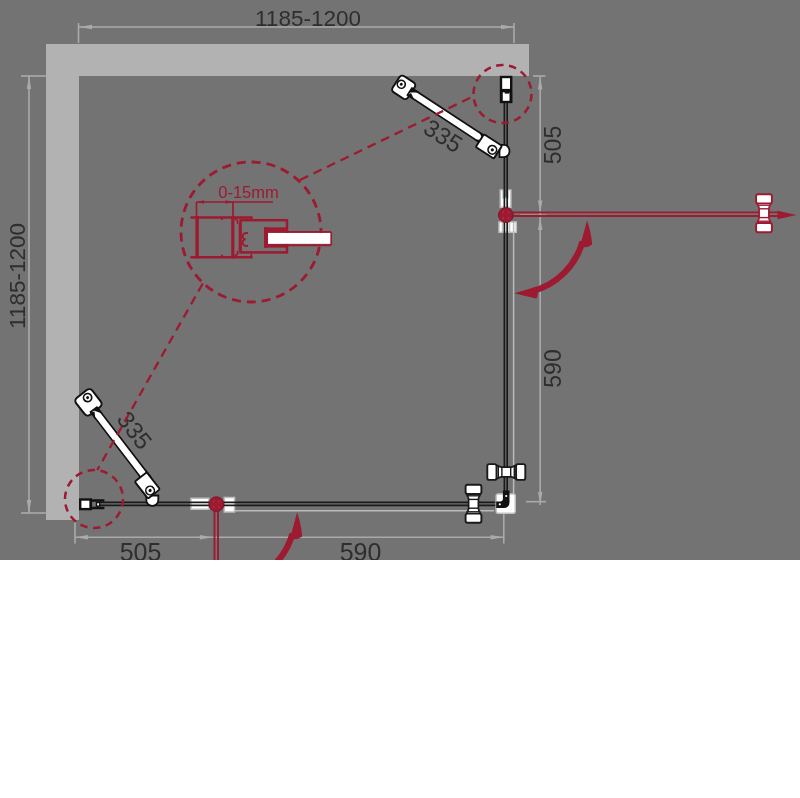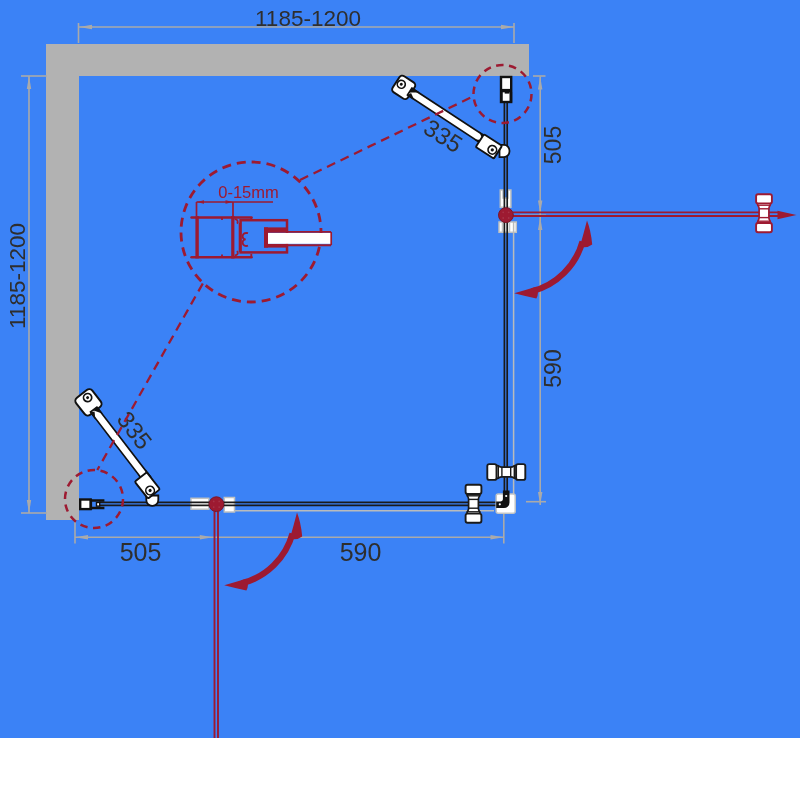--- a/index.html
+++ b/index.html
@@ -1,16 +1,16 @@
 <!DOCTYPE html>
 <html><head>
 <meta charset="utf-8">
 <style>
   html,body{margin:0;padding:0;background:#ffffff;}
-  #stage{position:relative;width:800px;height:738px;background:#3b82f6;overflow:hidden;}
+  #stage{position:relative;width:800px;height:560px;background:#737373;overflow:hidden;}
   svg{display:block;}
   text{font-family:"Liberation Sans", sans-serif;}
 </style>
 </head>
 <body>
 <div id="stage">
 <svg width="800" height="798" viewBox="0 0 800 798">
 <defs>
   <g id="spool">
 

